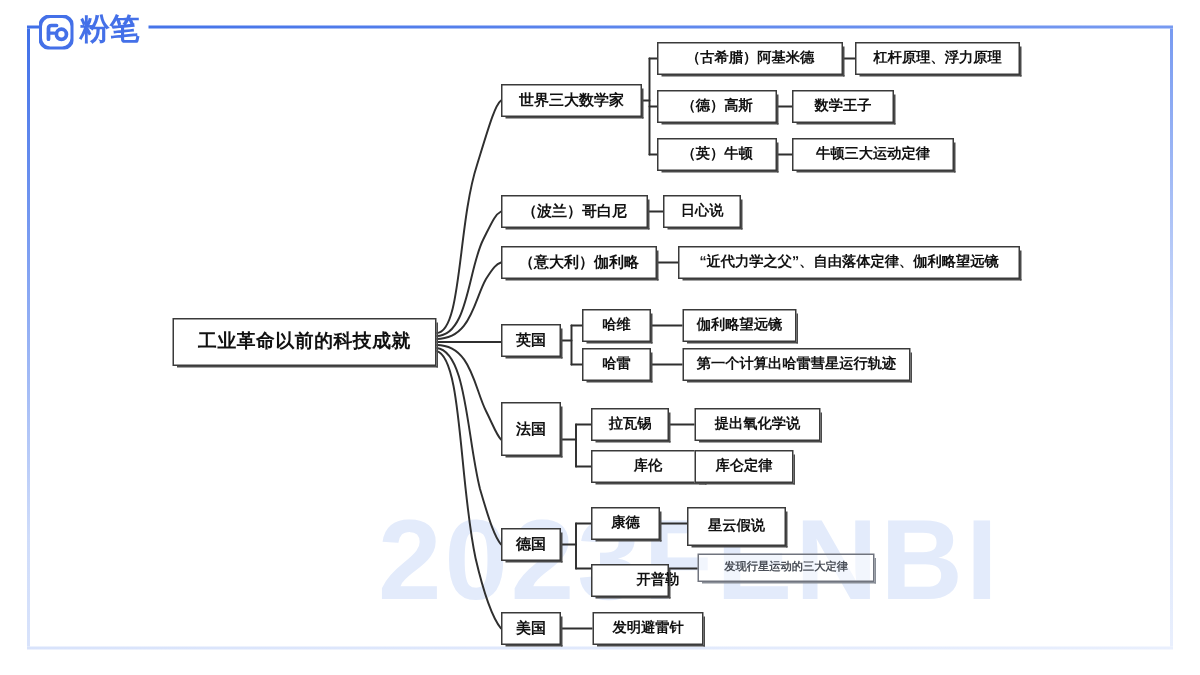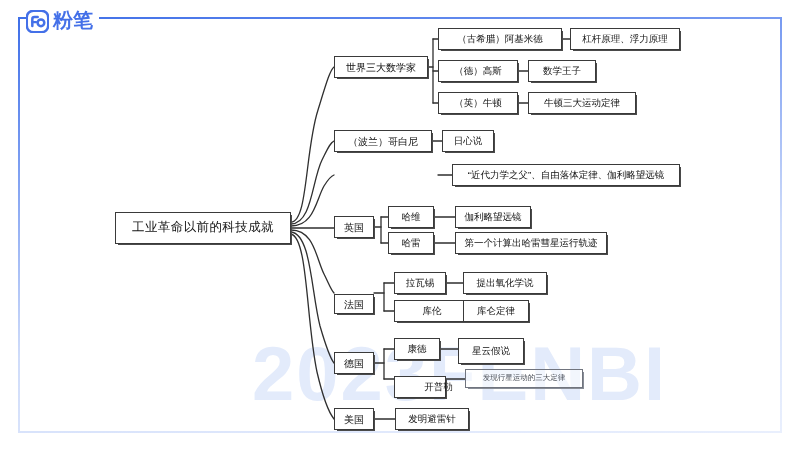--- a/index.html
+++ b/index.html
@@ -90,21 +90,21 @@
   
   .node {
     position: absolute;
     box-sizing: border-box;
     background: #ffffff;
     border: 1.3px solid #3a3a3a;
     display: flex;
     align-items: center;
     justify-content: center;
     color: #111111;
-    font-weight: normal;
+    font-weight: bold;
     line-height: 1.1;
     white-space: nowrap;
     z-index: 4;
   }
   .node::after {
     content: "";
     position: absolute;
     left: 1.5px;
     top: 1.5px;
     right: -1.5px;
@@ -212,39 +212,42 @@
     </div>
     <div class="node lvl3" style="left: 528px; top: 92px; width: 108px; height: 22px;">
       <span>牛顿三大运动定律</span>
     </div>
     <div class="node lvl1" style="left: 334px; top: 130px; width: 98px; height: 22px;">
       <span>（波兰）哥白尼</span>
     </div>
     <div class="node lvl2" style="left: 442px; top: 130px; width: 52px; height: 22px;">
       <span>日心说</span>
     </div>
+    <div class="node lvl1" style="left: 334px; top: 164px; width: 104px; height: 22px;">
+      <span>（意大利）伽利略</span>
+    </div>
     <div class="node lvl2" style="left: 452px; top: 164px; width: 228px; height: 22px;">
       <span>“近代力学之父”、自由落体定律、伽利略望远镜</span>
     </div>
     <div class="node lvl1" style="left: 334px; top: 216px; width: 40px; height: 22px;">
       <span>英国</span>
     </div>
     <div class="node lvl2" style="left: 388px; top: 206px; width: 46px; height: 22px;">
       <span>哈维</span>
     </div>
     <div class="node lvl3" style="left: 455px; top: 206px; width: 76px; height: 22px;">
       <span>伽利略望远镜</span>
     </div>
     <div class="node lvl2" style="left: 388px; top: 232px; width: 46px; height: 22px;">
       <span>哈雷</span>
     </div>
     <div class="node lvl3" style="left: 455px; top: 232px; width: 152px; height: 22px;">
       <span>第一个计算出哈雷彗星运行轨迹</span>
     </div>
-    <div class="node lvl1" style="left: 334px; top: 294px; width: 40px; height: 20px;">
+    <div class="node lvl1" style="left: 334px; top: 268px; width: 40px; height: 36px;">
       <span>法国</span>
     </div>
     <div class="node lvl2" style="left: 394px; top: 272px; width: 52px; height: 22px;">
       <span>拉瓦锡</span>
     </div>
     <div class="node lvl3" style="left: 463px; top: 272px; width: 84px; height: 22px;">
       <span>提出氧化学说</span>
     </div>
     <div class="node lvl2" style="left: 394px; top: 300px; width: 76px; height: 22px;">
       <span>库伦</span>

